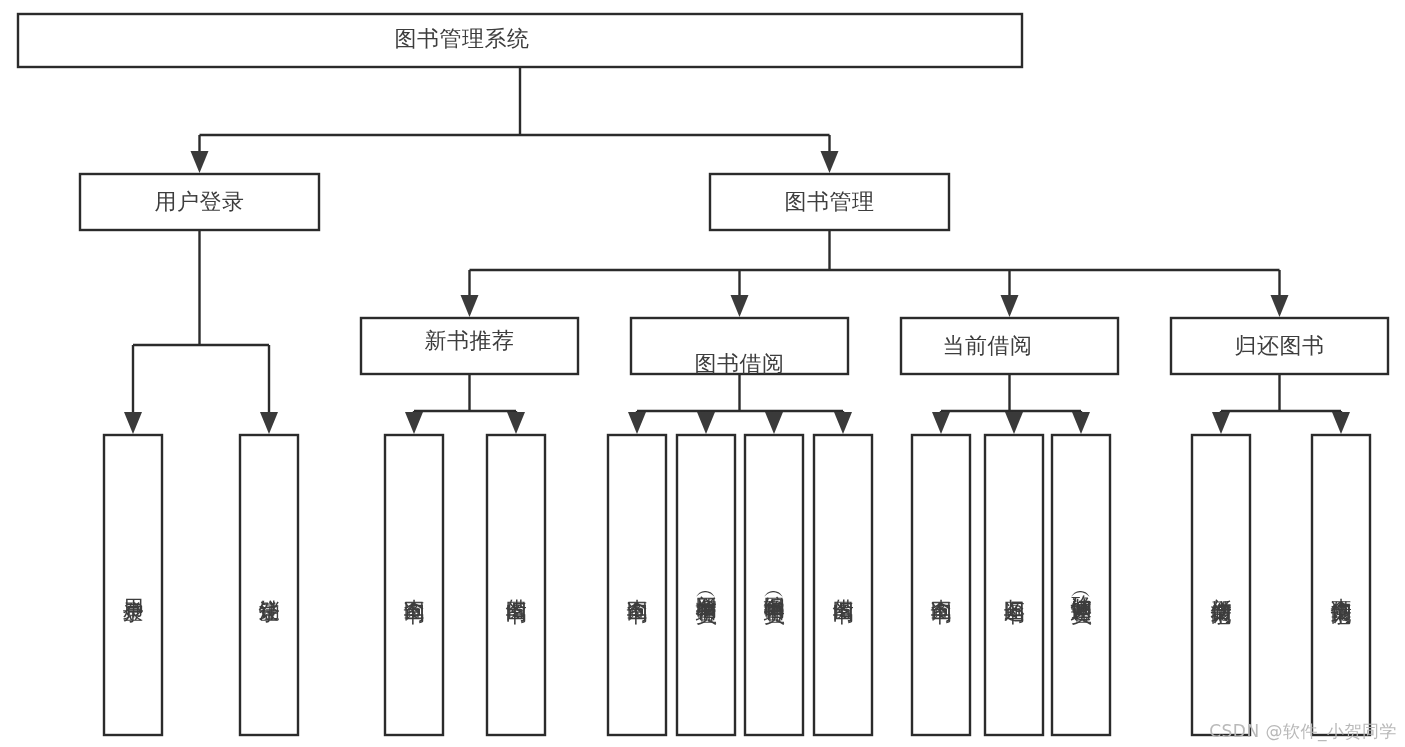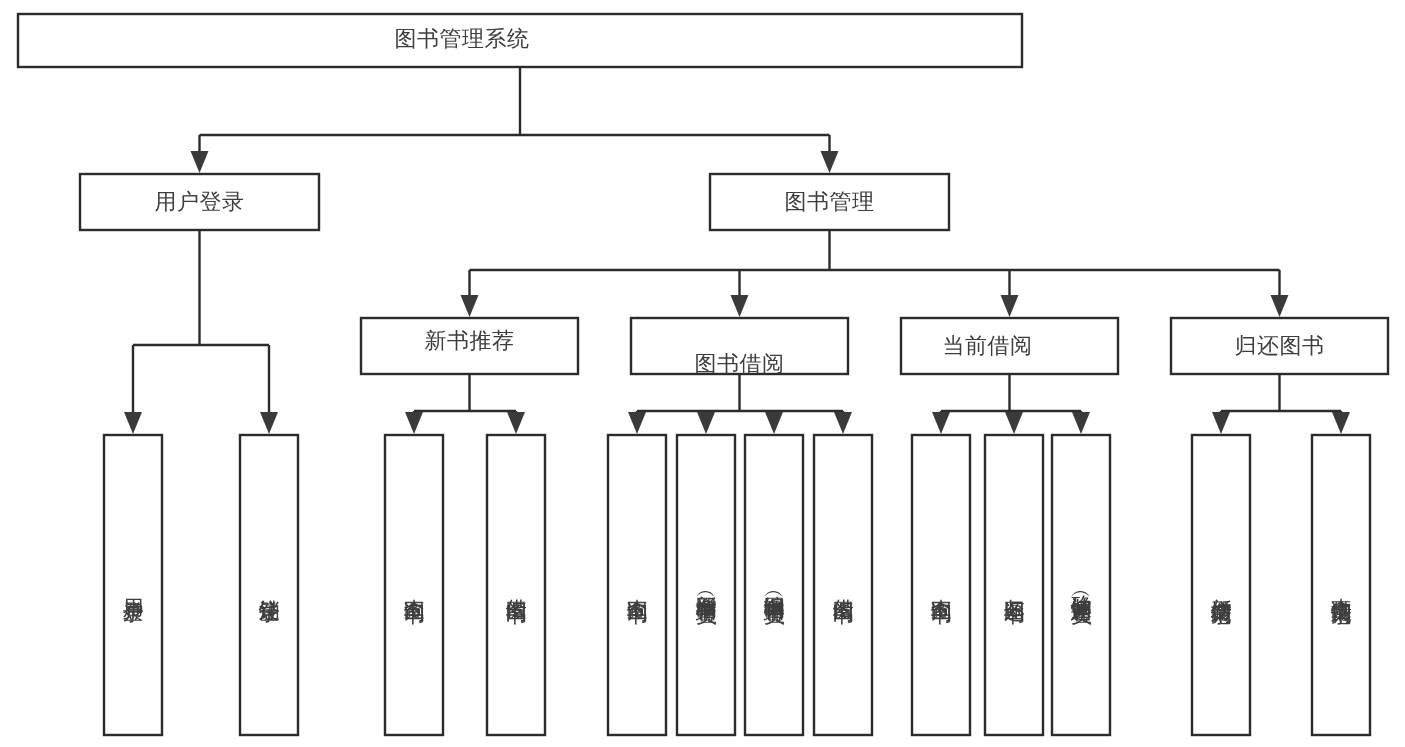--- a/index.html
+++ b/index.html
@@ -224,13 +224,14 @@
         <div class="vtext">确认归还（管理员）</div>
       </div>
       <div class="vtext-wrap" style="left: 1192px; top: 435px; width: 58px; height: 300px;">
         <div class="vtext">新增借阅记录</div>
       </div>
       <div class="vtext-wrap" style="left: 1312px; top: 435px; width: 58px; height: 300px;">
         <div class="vtext">查询借阅记录</div>
       </div>
     </div>
 
+  <div id="watermark">CSDN @软件_小贺同学</div>
 </div>
 
 </body></html>

